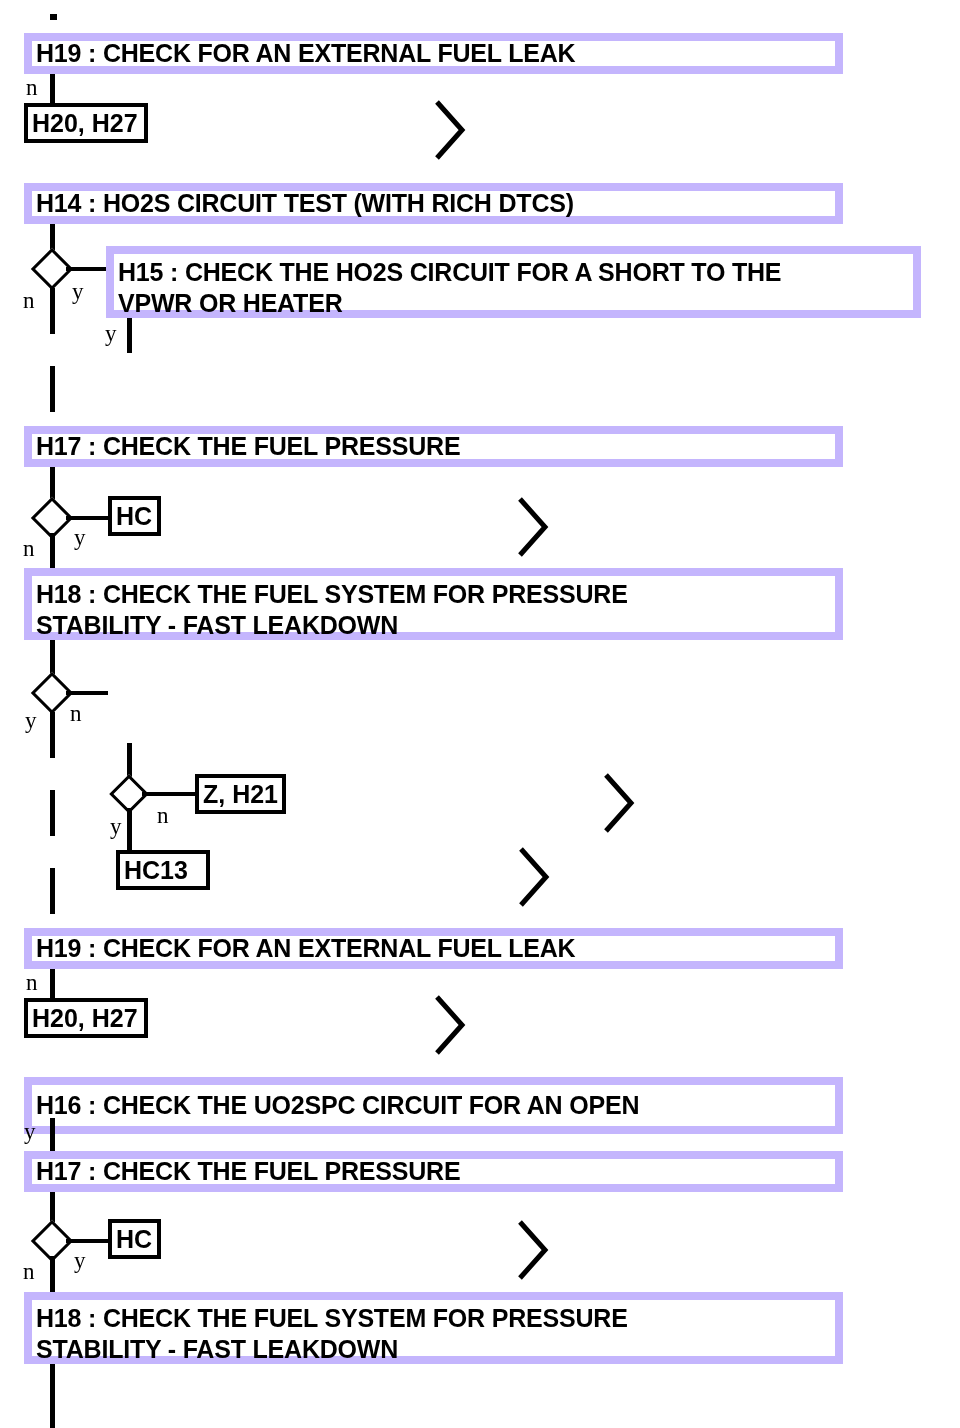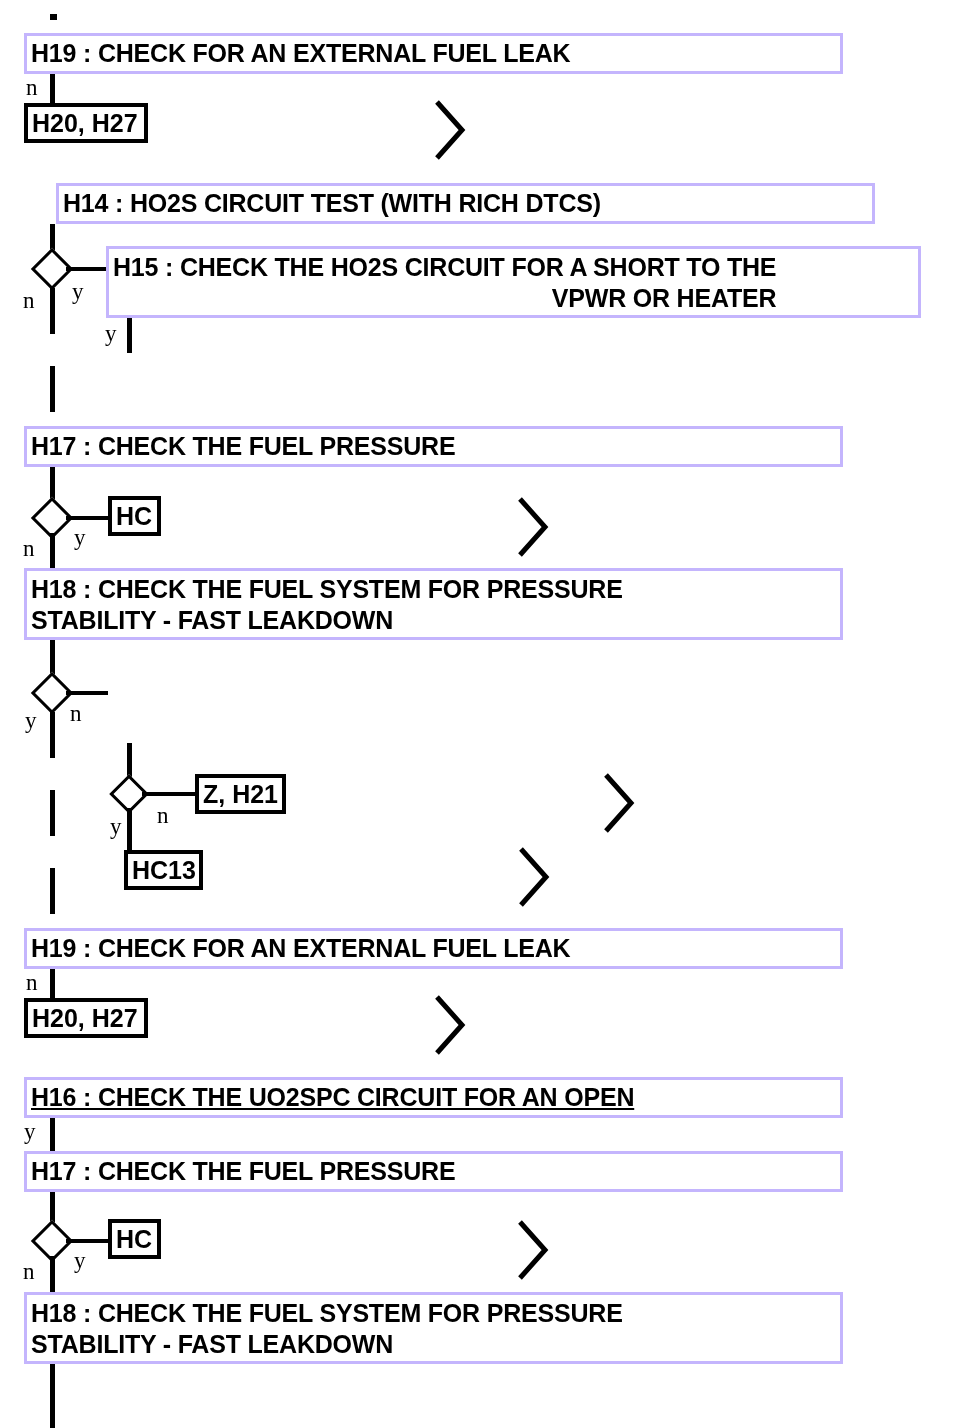--- a/index.html
+++ b/index.html
@@ -13,21 +13,21 @@
     width: 960px;
     height: 1428px;
     background: #ffffff;
     font-family: "Liberation Sans", sans-serif;
     overflow: hidden;
   }
   
   .node {
     position: absolute;
     box-sizing: border-box;
-    border: 3px solid #c4b5fd;
+    border: 8px solid #c4b5fd;
     background: #ffffff;
     color: #000000;
     font-weight: bold;
     font-size: 25px;
     line-height: 31px;
     letter-spacing: -0.2px;
     padding: 2px 0 2px 4px;
     white-space: pre-line;
     display: flex;
     align-items: center;
@@ -113,30 +113,30 @@
   <div class="blabel" style="left:26px; top:76px;">n</div>
 
   <div class="chip" style="left:24px; top:103px; width:124px; height:40px;">H20, H27</div>
 
   <div class="chevron" style="left:434px; top:99px;">
     <svg width="34" height="62" viewBox="0 0 34 62">
         <path d="M3 3 L28 31 L3 59" fill="none" stroke="#000" stroke-width="5"></path>
       </svg>
   </div>
 
-  <div class="node" style="left:24px; top:183px; width:819px; height:41px;margin-left:32px;">H14 : HO2S CIRCUIT TEST (WITH RICH DTCS)</div>
+  <div class="node" style="left:24px; top:183px; width:819px; height:41px;">H14 : HO2S CIRCUIT TEST (WITH RICH DTCS)</div>
 
   <div class="vline" style="left:50px; top:224px; height:27px;"></div>
 
   <div class="diamond" style="left:37px; top:254px; width:30px; height:30px;"></div>
   <div class="hline" style="left:66px; top:267px; width:40px;"></div>
   <div class="blabel" style="left:72px; top:280px;">y</div>
   <div class="blabel" style="left:23px; top:289px;">n</div>
 
-  <div class="node two-line" style="left:106px; top:246px; width:815px; height:72px;text-align:right;">H15 : CHECK THE HO2S CIRCUIT FOR A SHORT TO THE
+  <div class="node two-line" style="left:106px; top:246px; width:815px; height:72px;">H15 : CHECK THE HO2S CIRCUIT FOR A SHORT TO THE
 VPWR OR HEATER</div>
 
   <div class="vline" style="left:127px; top:318px; height:35px;"></div>
   <div class="blabel" style="left:105px; top:322px;">y</div>
 
 
   <div class="vdash" style="left:50px; top:288px; height:138px;"></div>
 
   <div class="node" style="left:24px; top:426px; width:819px; height:41px;">H17 : CHECK THE FUEL PRESSURE</div>
 
@@ -178,21 +178,21 @@
   <div class="chip" style="left:195px; top:774px; width:91px; height:40px;text-align:center;">Z, H21</div>
 
   <div class="chevron" style="left:603px; top:772px;">
     <svg width="34" height="62" viewBox="0 0 34 62">
         <path d="M3 3 L28 31 L3 59" fill="none" stroke="#000" stroke-width="5"></path>
       </svg>
   </div>
 
   <div class="vline" style="left:127px; top:808px; height:42px;"></div>
 
-  <div class="chip" style="left:124px; top:850px; width:79px; height:40px;">HC13</div>
+  <div class="chip" style="left:116px; top:850px; width:94px; height:40px;">HC13</div>
 
   <div class="chevron" style="left:518px; top:846px;">
     <svg width="34" height="62" viewBox="0 0 34 62">
         <path d="M3 3 L28 31 L3 59" fill="none" stroke="#000" stroke-width="5"></path>
       </svg>
   </div>
 
   <div class="vdash" style="left:50px; top:712px; height:216px;"></div>
 
   <div class="node" style="left:24px; top:928px; width:819px; height:41px;">H19 : CHECK FOR AN EXTERNAL FUEL LEAK</div>
@@ -201,21 +201,21 @@
   <div class="blabel" style="left:26px; top:971px;">n</div>
 
   <div class="chip" style="left:24px; top:998px; width:124px; height:40px;">H20, H27</div>
 
   <div class="chevron" style="left:434px; top:994px;">
     <svg width="34" height="62" viewBox="0 0 34 62">
         <path d="M3 3 L28 31 L3 59" fill="none" stroke="#000" stroke-width="5"></path>
       </svg>
   </div>
 
-  <div class="node" style="left:24px; top:1077px; width:819px; height:41px;text-decoration:underline;">H16 : CHECK THE UO2SPC CIRCUIT FOR AN OPEN</div>
+  <div class="node" style="left:24px; top:1077px; width:819px; height:57px;">H16 : CHECK THE UO2SPC CIRCUIT FOR AN OPEN</div>
 
   <div class="vline" style="left:50px; top:1118px; height:33px;"></div>
   <div class="blabel" style="left:24px; top:1120px;">y</div>
 
   <div class="node" style="left:24px; top:1151px; width:819px; height:41px;">H17 : CHECK THE FUEL PRESSURE</div>
 
   <div class="vline" style="left:50px; top:1192px; height:34px;"></div>
 
   <div class="diamond" style="left:37px; top:1226px; width:30px; height:30px;"></div>
   <div class="hline" style="left:66px; top:1239px; width:44px;"></div>

